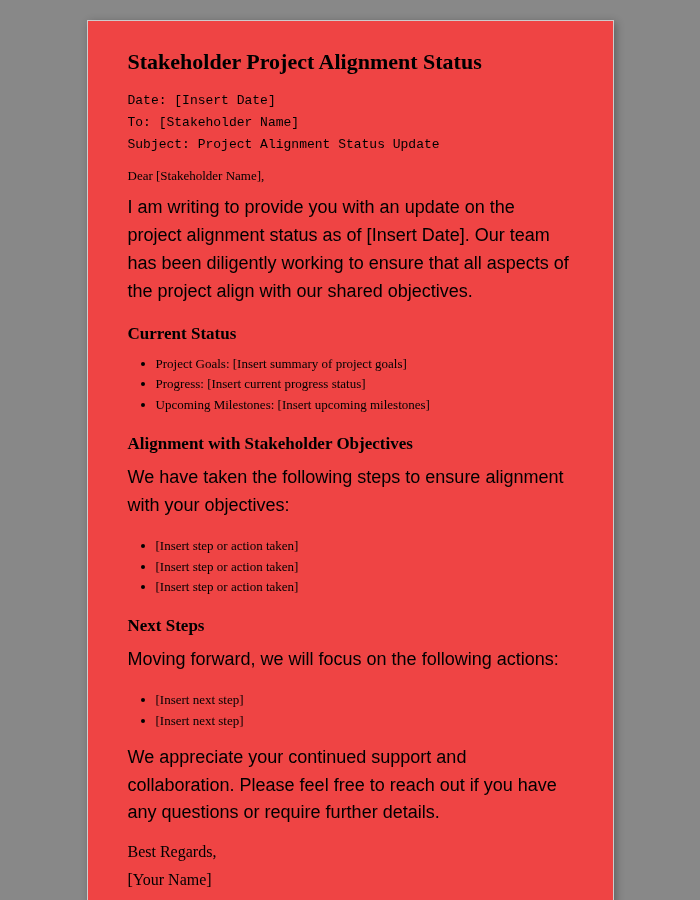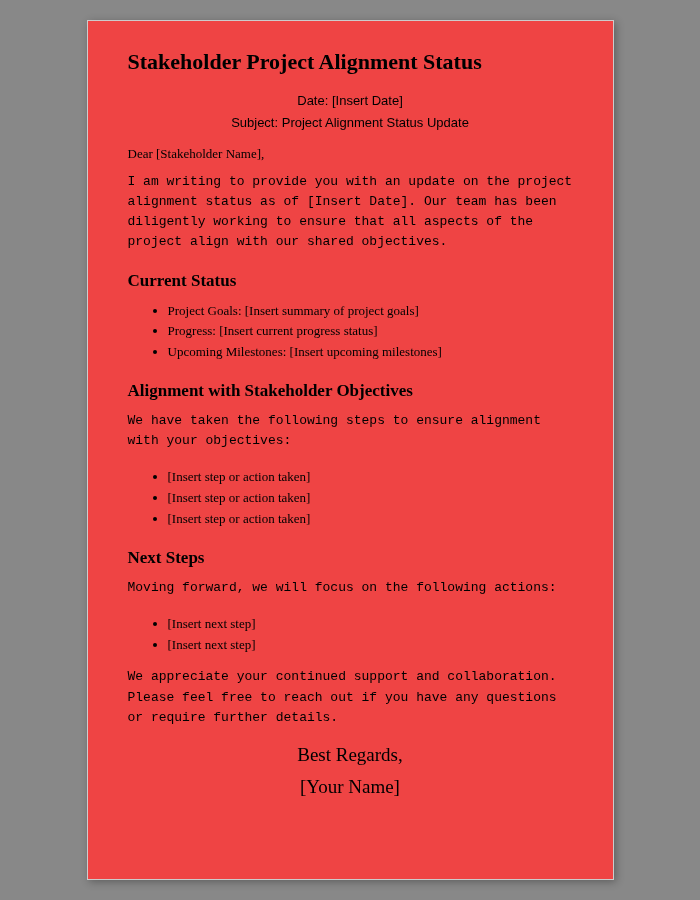--- a/index.html
+++ b/index.html
@@ -30,74 +30,73 @@
     .doc-title {
       font-size: 22px;
       font-weight: bold;
       margin-bottom: 18px;
       font-family: Georgia, serif;
     }
 
     .meta-line {
       font-size: 13px;
       margin-bottom: 7px;
-      font-family: Liberation Sans, sans-serif;
-      text-align: center;
+      font-family: Liberation Mono, monospace;
     }
 
     .greeting {
       font-size: 13px;
       margin-bottom: 10px;
       margin-top: 16px;
       font-family: Georgia, serif;
     }
 
     .body-paragraph {
-      font-size: 13px;
+      font-size: 18px;
       line-height: 1.55;
       margin-bottom: 16px;
-      font-family: Liberation Mono, monospace;
+      font-family: Liberation Sans, sans-serif;
     }
 
     .section-heading {
       font-size: 17px;
       font-weight: bold;
       margin-top: 18px;
       margin-bottom: 10px;
       font-family: Georgia, serif;
     }
 
     .bullet-list {
-      margin-left: 40px;
+      margin-left: 28px;
       margin-bottom: 12px;
     }
 
     .bullet-list li {
       font-size: 13px;
       line-height: 1.6;
       font-family: Georgia, serif;
       list-style-type: disc;
     }
 
     .closing-line {
-      font-size: 19px;
+      font-size: 16px;
       margin-bottom: 10px;
       font-family: Georgia, serif;
-      text-align: center;
     }
   </style>
 </head>
 <body>
 
 <div class="document-container">
 
   <h1 class="doc-title">Stakeholder Project Alignment Status</h1>
 
   <p class="meta-line">Date: [Insert Date]</p>
 
+  <p class="meta-line">To: [Stakeholder Name]</p>
 
 
   <p class="meta-line">Subject: Project Alignment Status Update</p>
 
   <p class="greeting">Dear [Stakeholder Name],</p>
 
   <p class="body-paragraph">I am writing to provide you with an update on the project alignment status as of [Insert Date]. Our team has been diligently working to ensure that all aspects of the project align with our shared objectives.</p>
 
   <h2 class="section-heading">Current Status</h2>
 

